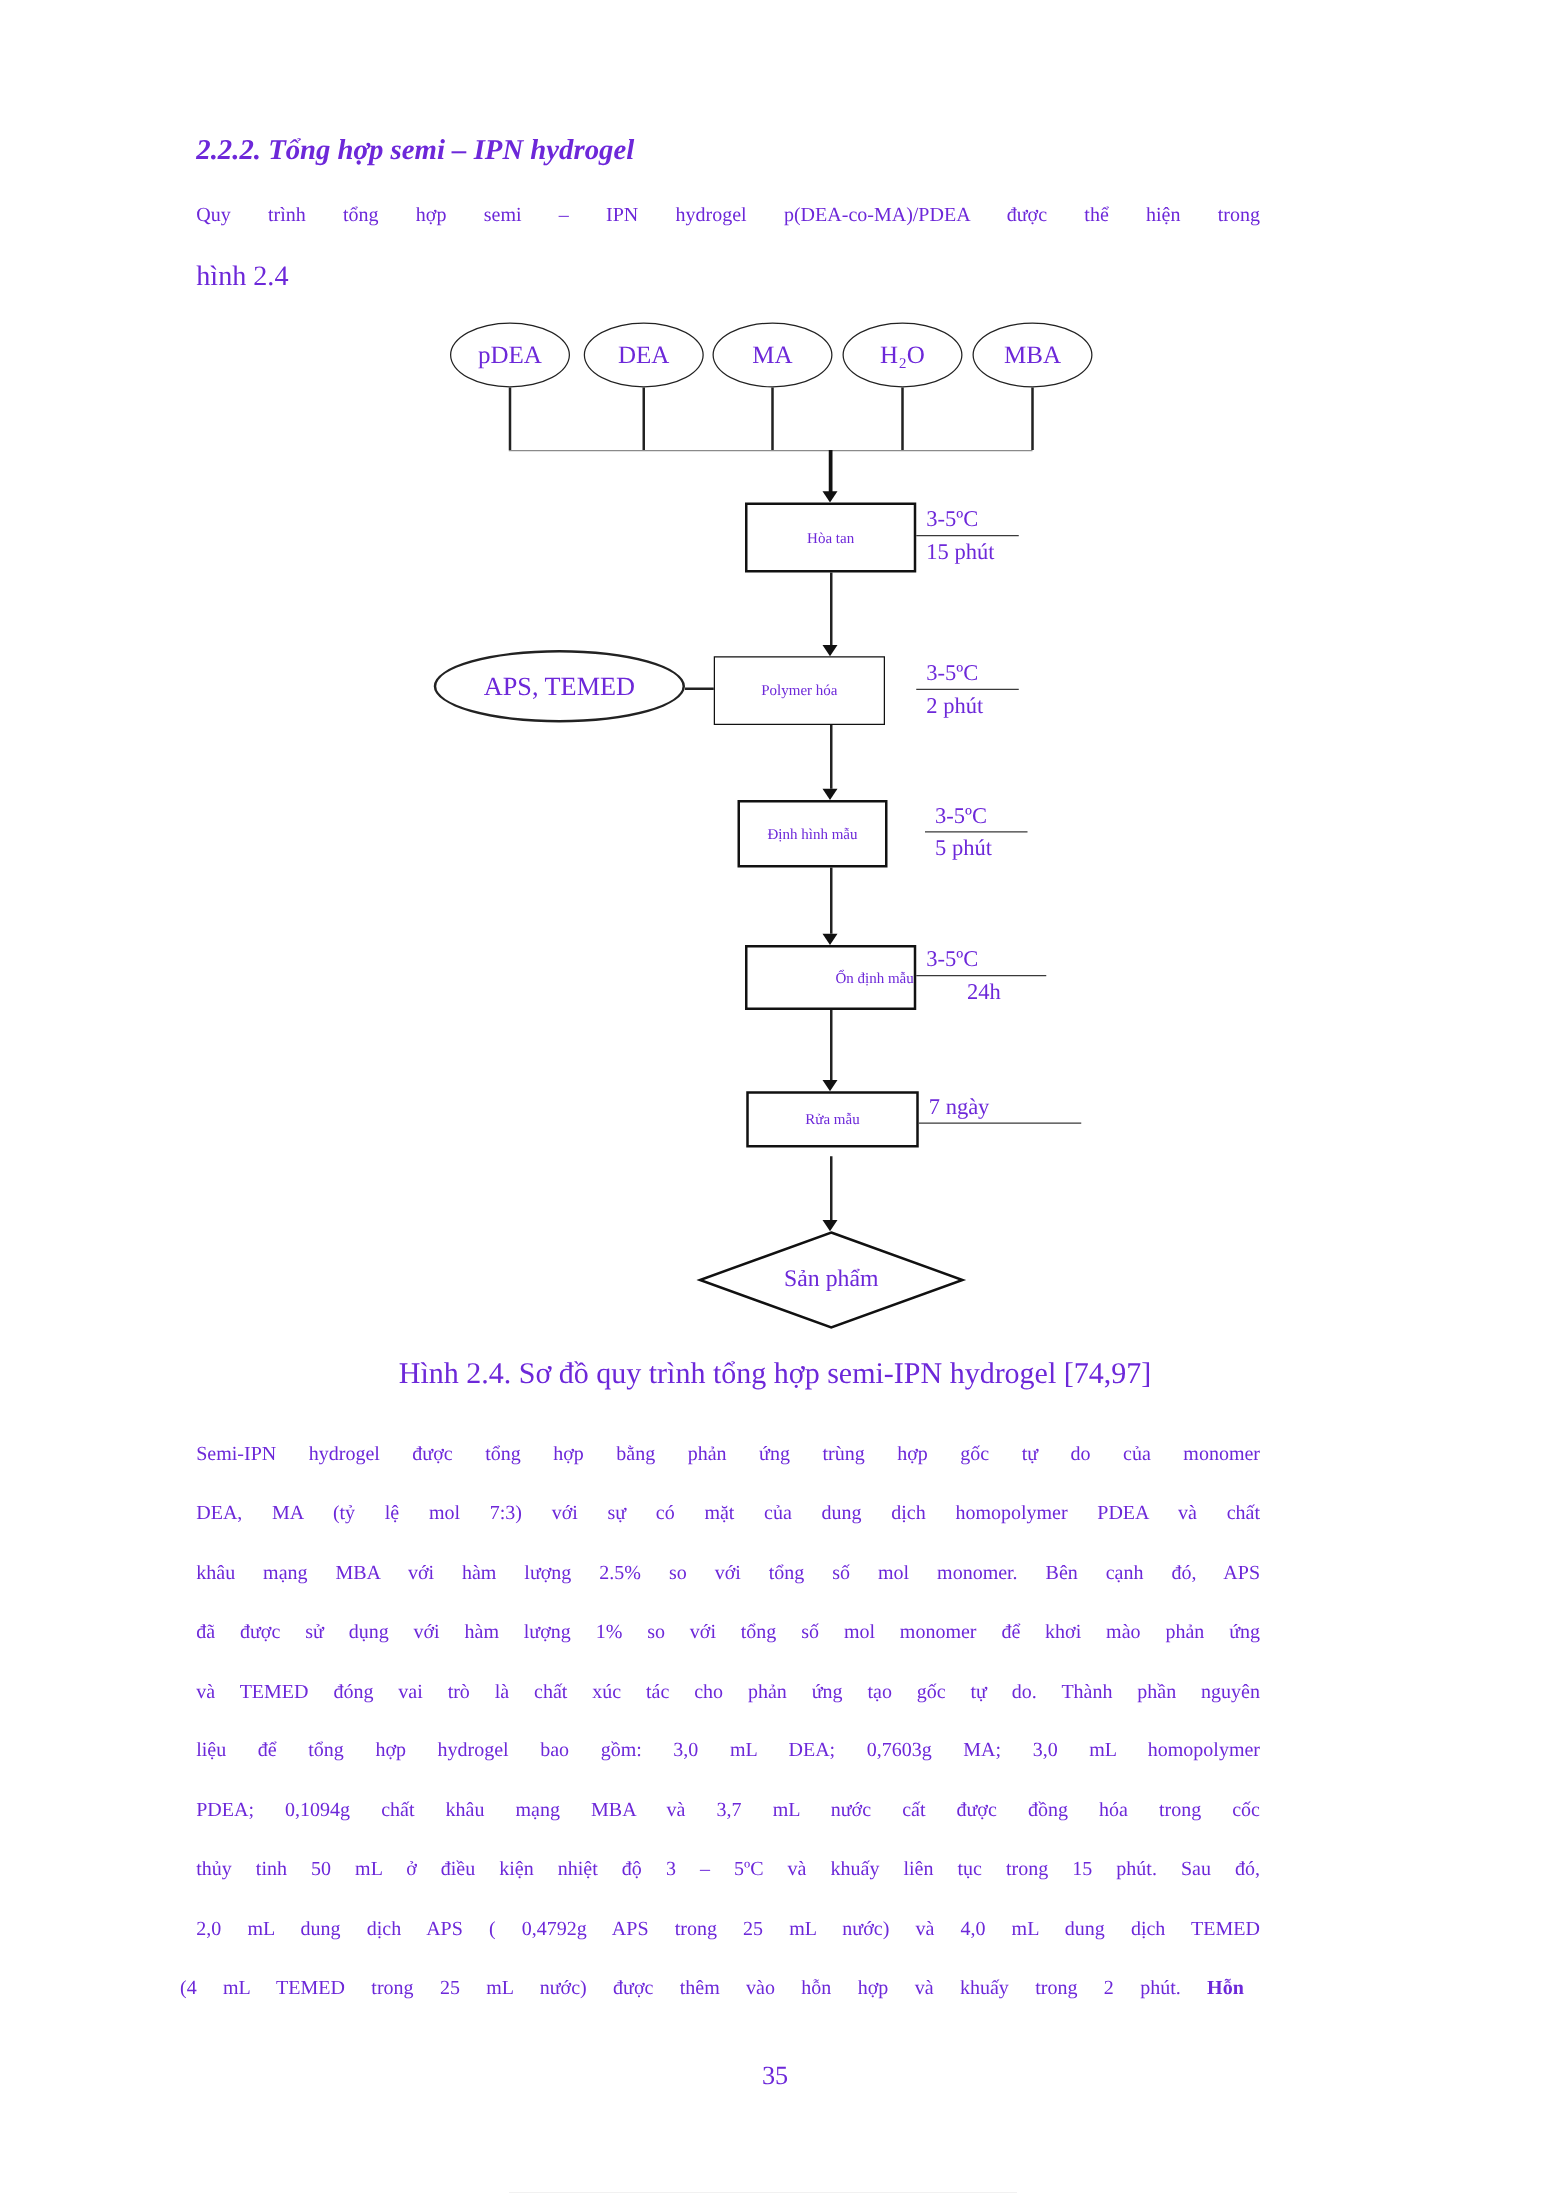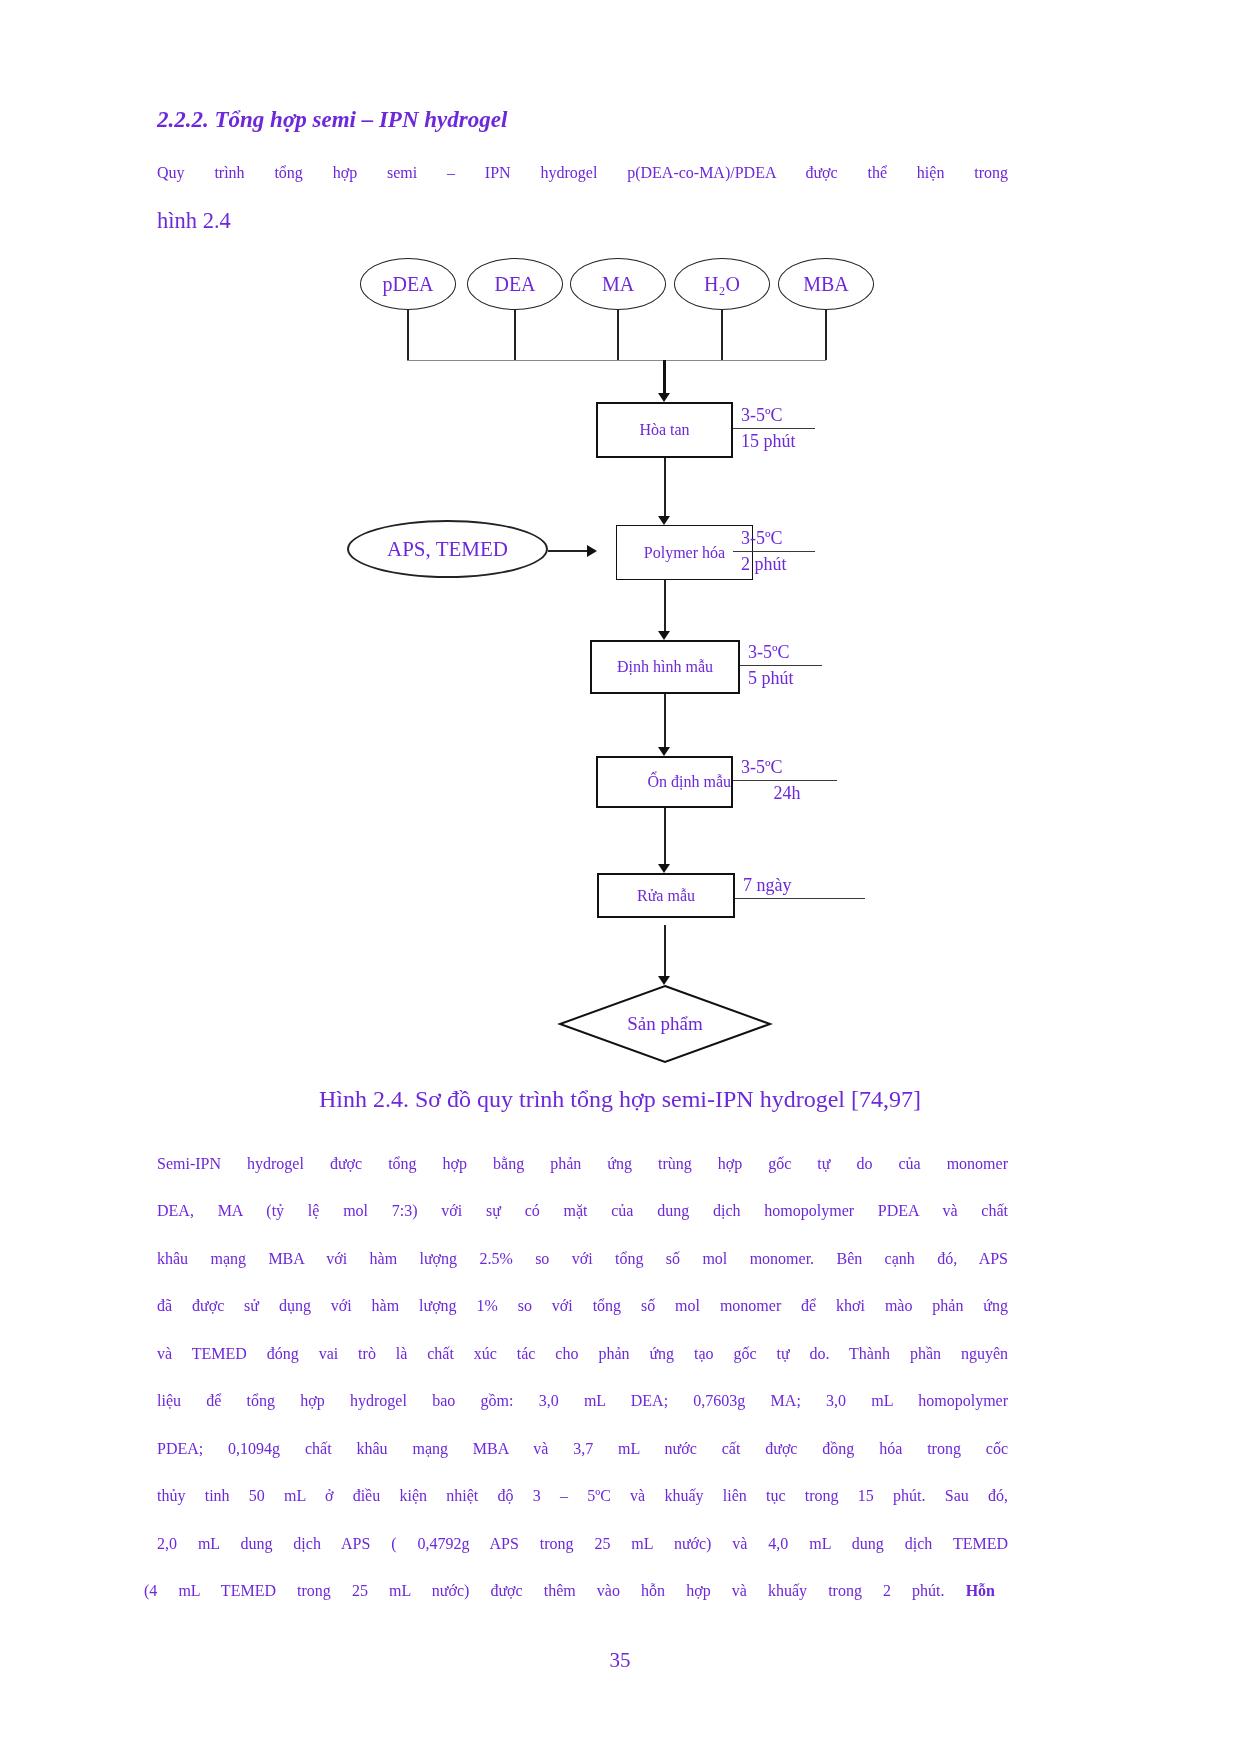--- a/index.html
+++ b/index.html
@@ -21,21 +21,21 @@
 
   
   .ell {
     position:absolute; border:1.5px solid #222; border-radius:50%;
     background:#fff; display:flex; align-items:center; justify-content:center;
     font-size:20px; box-sizing:border-box;
   }
   .box {
     position:absolute; border:2.5px solid #111; background:#fff;
     display:flex; align-items:center; justify-content:center;
-    font-size:16px; box-sizing:border-box;
+    font-size:12px; box-sizing:border-box;
   }
   .box.thin { border-width:1.5px; }
   .vline { position:absolute; background:#222; width:1.5px; }
   .vline.bold { width:3px; background:#111; }
   .hgray { position:absolute; background:#8a8a8a; height:1px; }
   .hblk  { position:absolute; background:#222; height:1.5px; }
   .head-down {
     position:absolute; width:0; height:0;
     border-left:6.5px solid transparent; border-right:6.5px solid transparent;
     border-top:9px solid #111;
@@ -100,32 +100,32 @@
 
     <div class="vline" style="left:664px; top:458px; height:59px;"></div>
     <div class="head-down" style="left:658px; top:516px;"></div>
 
     <div class="ell" style="left:347px; top:520px; width:201px; height:58px; border-width:2px; font-size:21px;">
       <span>APS, TEMED</span>
     </div>
     <div class="hblk" style="left:548px; top:550px; width:40px;"></div>
     <div class="head-right" style="left:587px; top:545px;"></div>
 
-    <div class="box thin" style="left:616px; top:525px; width:137px; height:55px;">
+    <div class="box thin" style="left:571px; top:525px; width:137px; height:55px;">
       <span>Polymer hóa</span>
     </div>
     <div class="anno" style="left:733px; top:527px; width:82px;">
       <div class="top">3-5ºC</div>
       <div class="bot">2 phút</div>
     </div>
 
     <div class="vline" style="left:664px; top:580px; height:51px;"></div>
     <div class="head-down" style="left:658px; top:631px;"></div>
 
-    <div class="box" style="left:590px; top:640px; width:150px; height:54px;">
+    <div class="box" style="left:590px; top:640px; width:120px; height:54px;">
       <span>Định hình mẫu</span>
     </div>
     <div class="anno" style="left:740px; top:641px; width:82px;">
       <div class="top">3-5ºC</div>
       <div class="bot">5 phút</div>
     </div>
 
     <div class="vline" style="left:664px; top:694px; height:53px;"></div>
     <div class="head-down" style="left:658px; top:747px;"></div>
 

